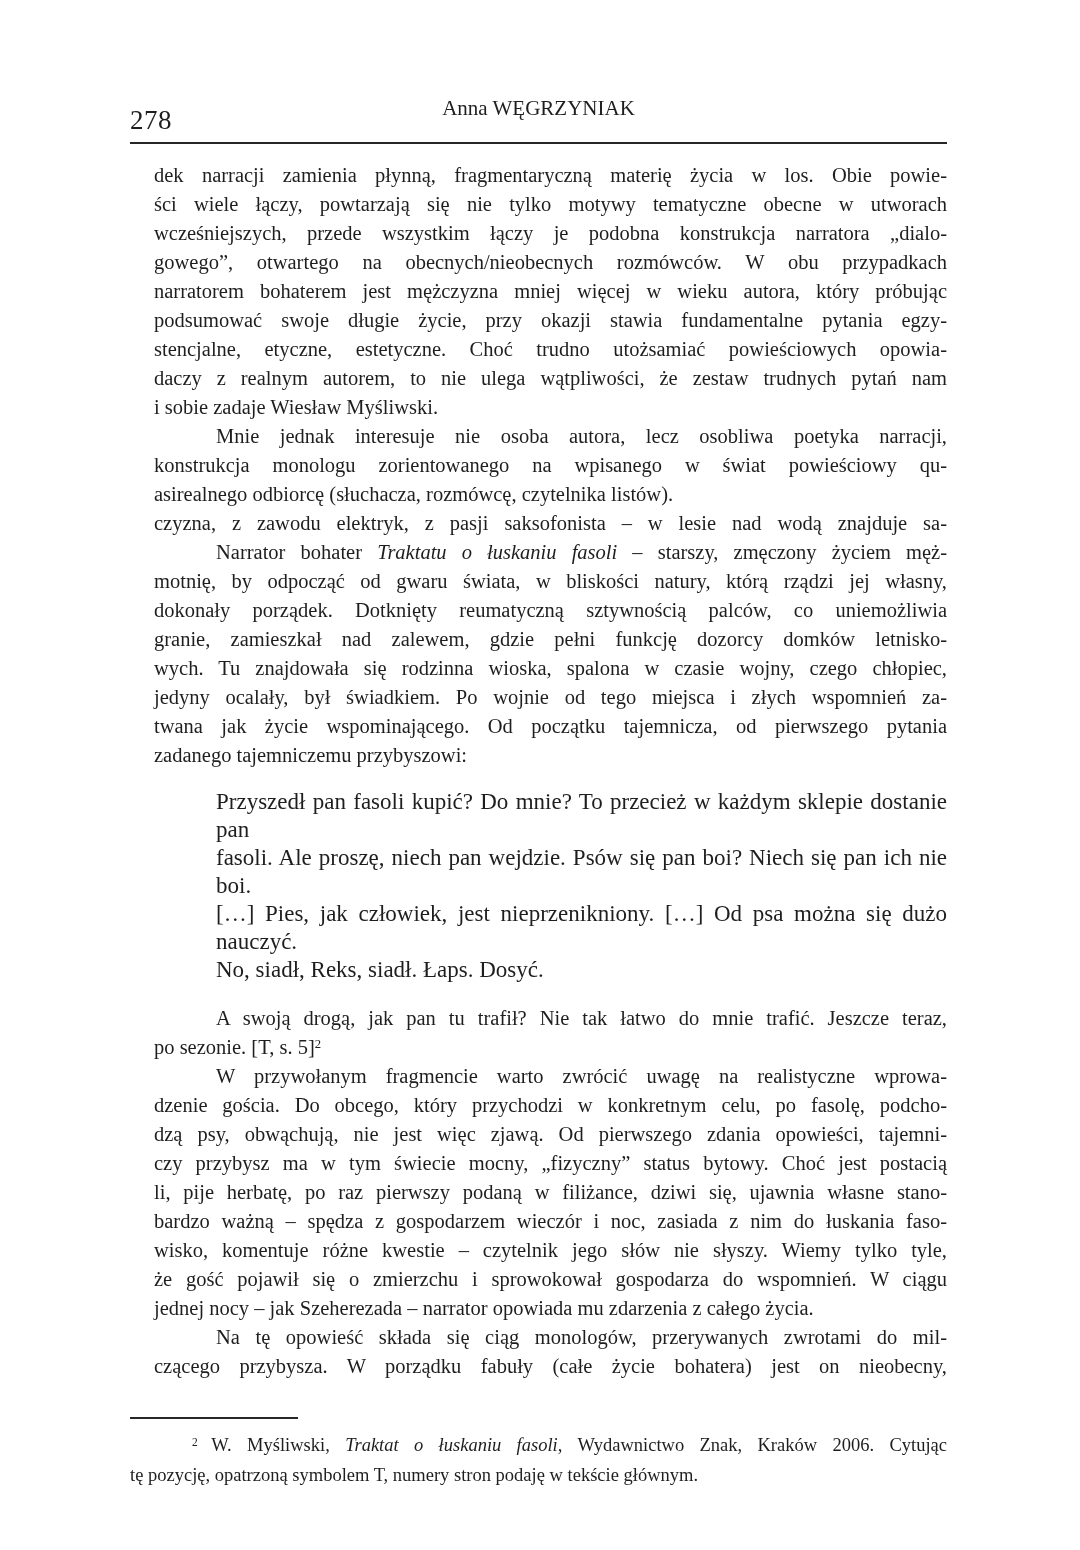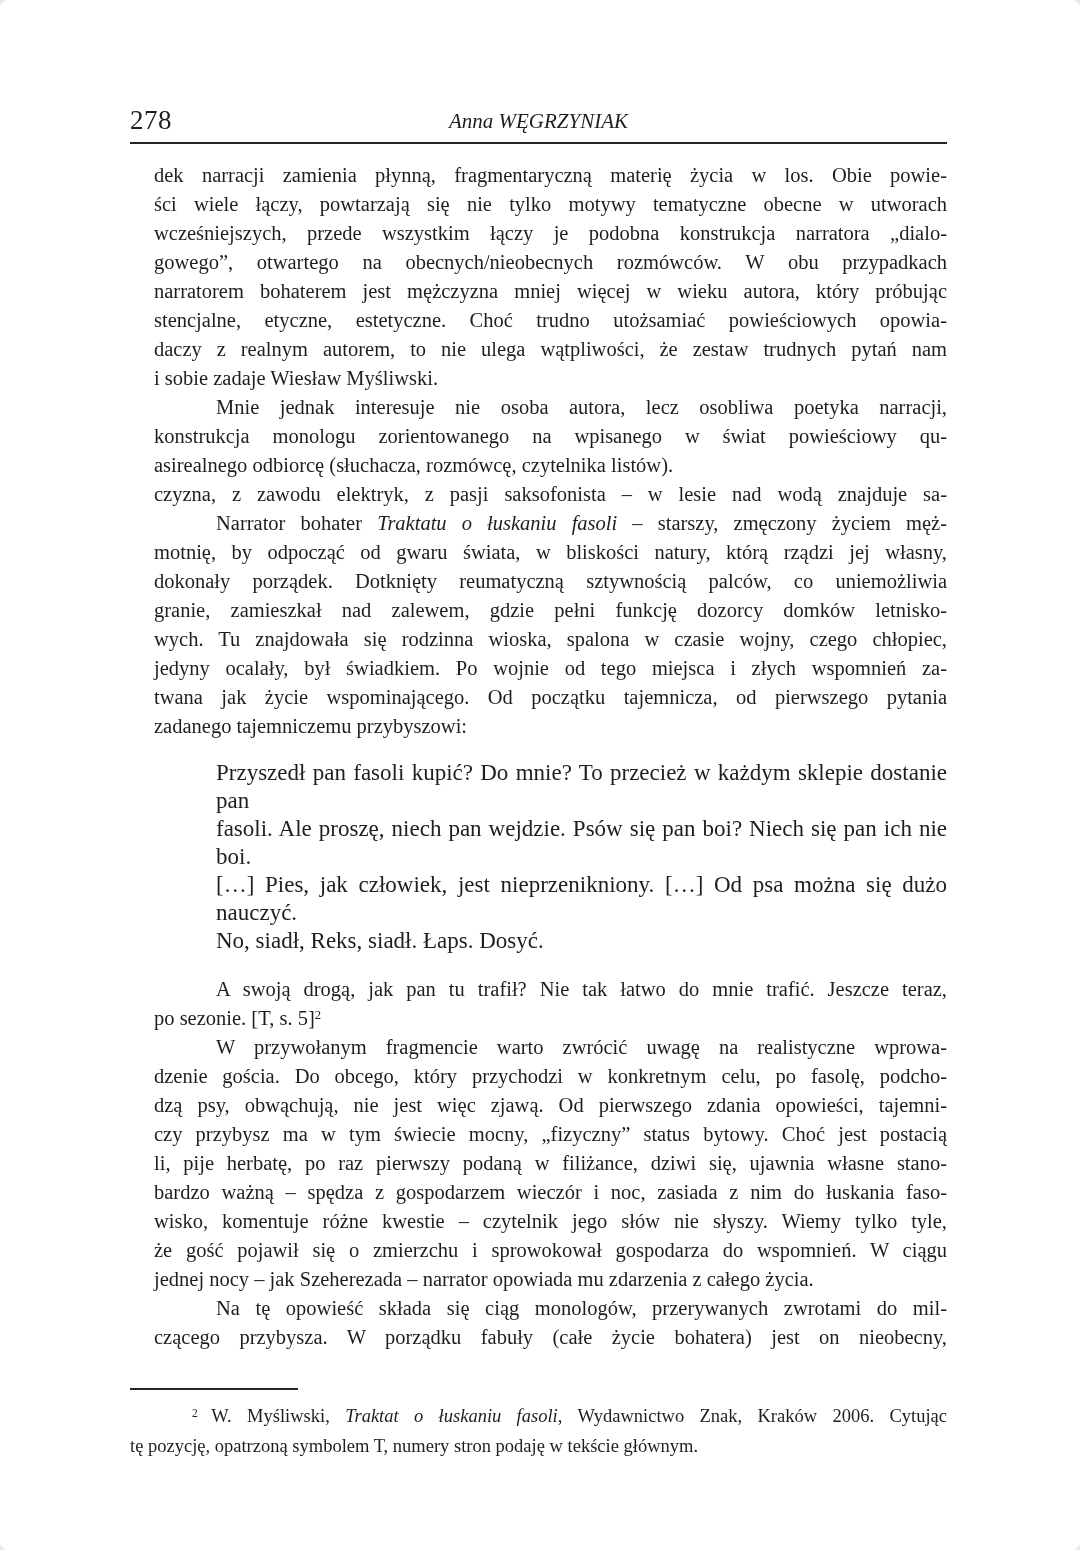--- a/index.html
+++ b/index.html
@@ -11,38 +11,36 @@
     position: relative;
     width: 1080px;
     height: 1550px;
     margin: 0 auto;
     background: #ffffff;
     box-sizing: border-box;
     padding: 103px 133px 0 130px;
     font-family: "Liberation Serif", "DejaVu Serif", serif;
     color: #1e1e1e;
     overflow: hidden;
-    border-radius: 8px;
   }
   .page-header {
     position: relative;
     height: 35px;
   }
   .page-number {
     font-size: 27px;
     line-height: 35px;
     letter-spacing: 0.5px;
   }
   .running-head {
     position: absolute;
     left: 0;
     right: 0;
-    bottom: 4px;
+    bottom: 17px;
     text-align: center;
-    font-style: italic;
     font-size: 21px;
   }
   .header-rule {
     height: 2px;
     background: #262626;
     margin-top: 4px;
   }
   .content {
     margin-top: 17px;
     margin-left: 24px;
@@ -98,20 +96,21 @@
   </header>
   <div class="header-rule"></div>
 
   <main class="content" id="content">
       <div class="block-body">
         <div class="line"><span>dek narracji zamienia płynną, fragmentaryczną materię życia w los. Obie powie-</span></div>
         <div class="line"><span>ści wiele łączy, powtarzają się nie tylko motywy tematyczne obecne w utworach</span></div>
         <div class="line"><span>wcześniejszych, przede wszystkim łączy je podobna konstrukcja narratora „dialo-</span></div>
         <div class="line"><span>gowego”, otwartego na obecnych/nieobecnych rozmówców. W obu przypadkach</span></div>
         <div class="line"><span>narratorem bohaterem jest mężczyzna mniej więcej w wieku autora, który próbując</span></div>
+        <div class="line"><span>podsumować swoje długie życie, przy okazji stawia fundamentalne pytania egzy-</span></div>
         <div class="line"><span>stencjalne, etyczne, estetyczne. Choć trudno utożsamiać powieściowych opowia-</span></div>
         <div class="line"><span>daczy z realnym autorem, to nie ulega wątpliwości, że zestaw trudnych pytań nam</span></div>
         <div class="line line-left"><span>i sobie zadaje Wiesław Myśliwski.</span></div>
       </div>
       <div class="block-body">
         <div class="line ind"><span>Mnie jednak interesuje nie osoba autora, lecz osobliwa poetyka narracji,</span></div>
         <div class="line"><span>konstrukcja monologu zorientowanego na wpisanego w świat powieściowy qu-</span></div>
         <div class="line line-left"><span>asirealnego odbiorcę (słuchacza, rozmówcę, czytelnika listów).</span></div>
       </div>
       <div class="block-body">

